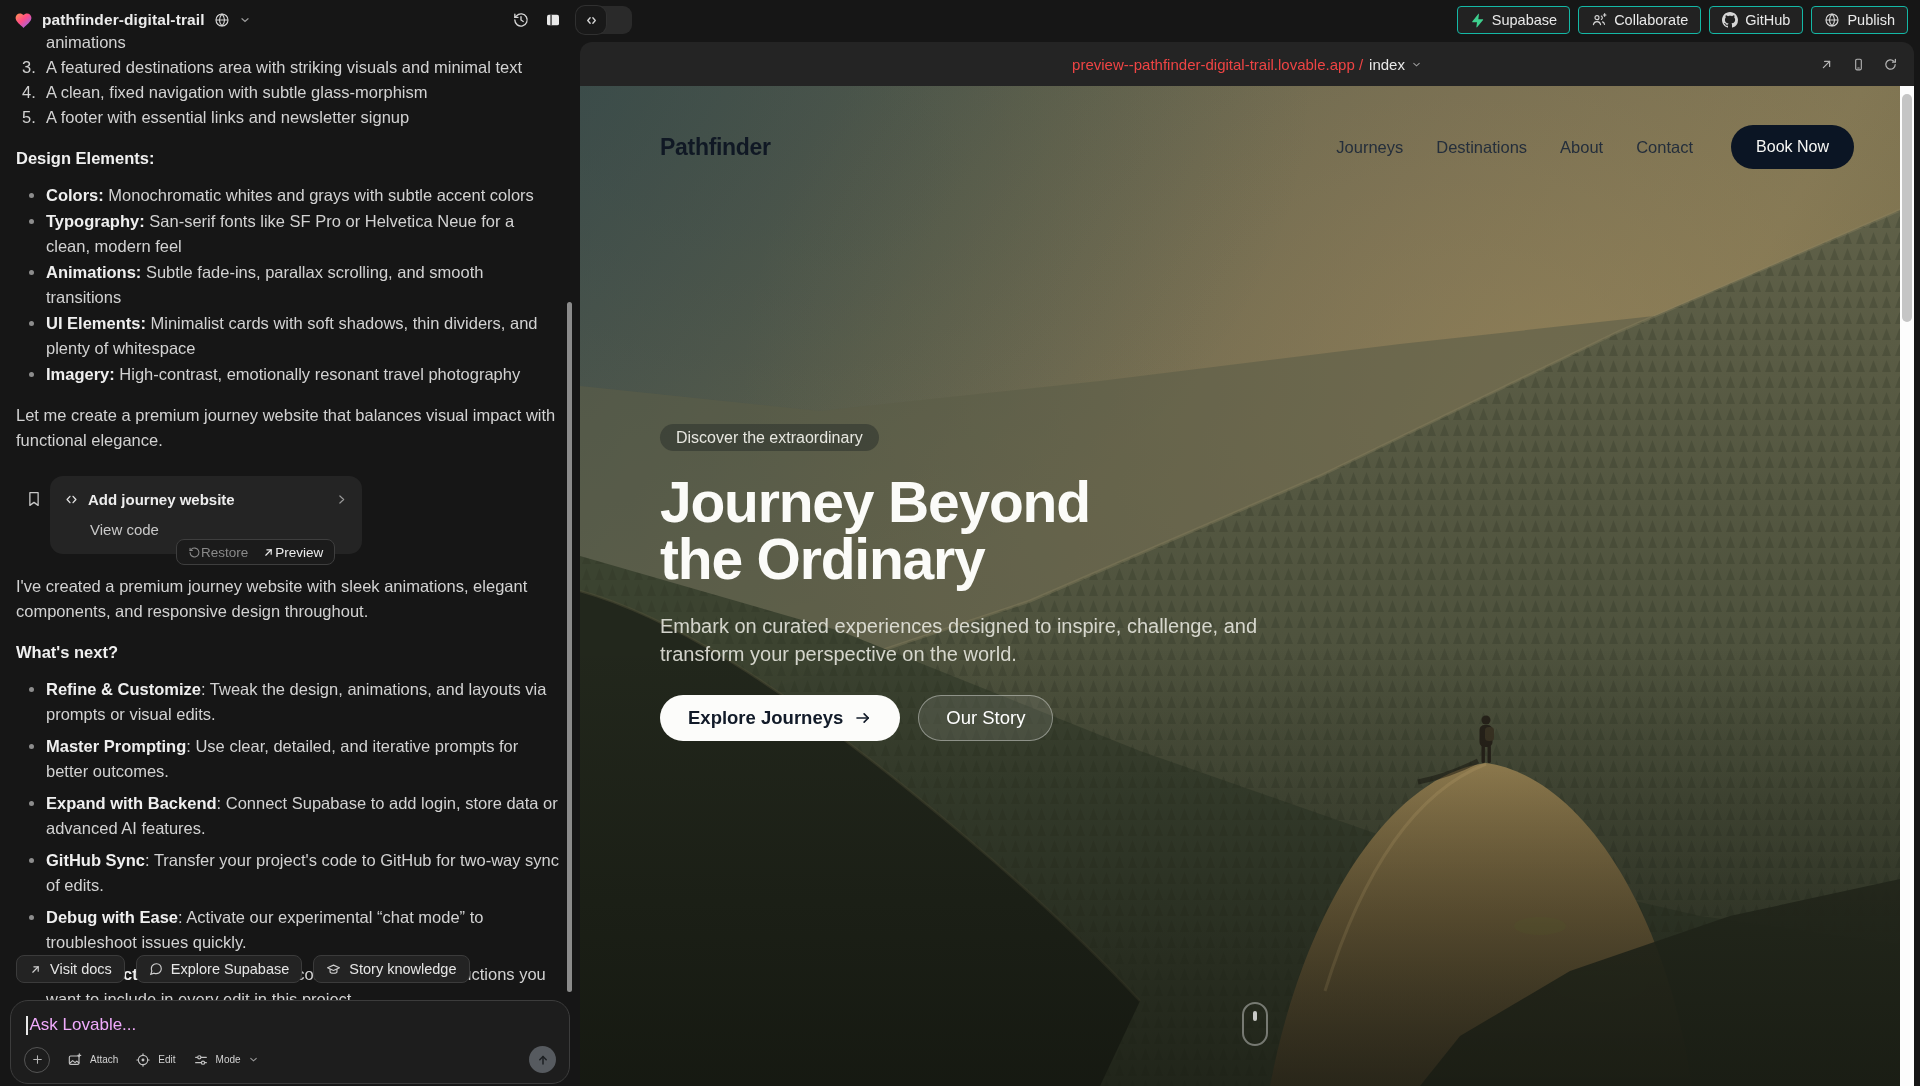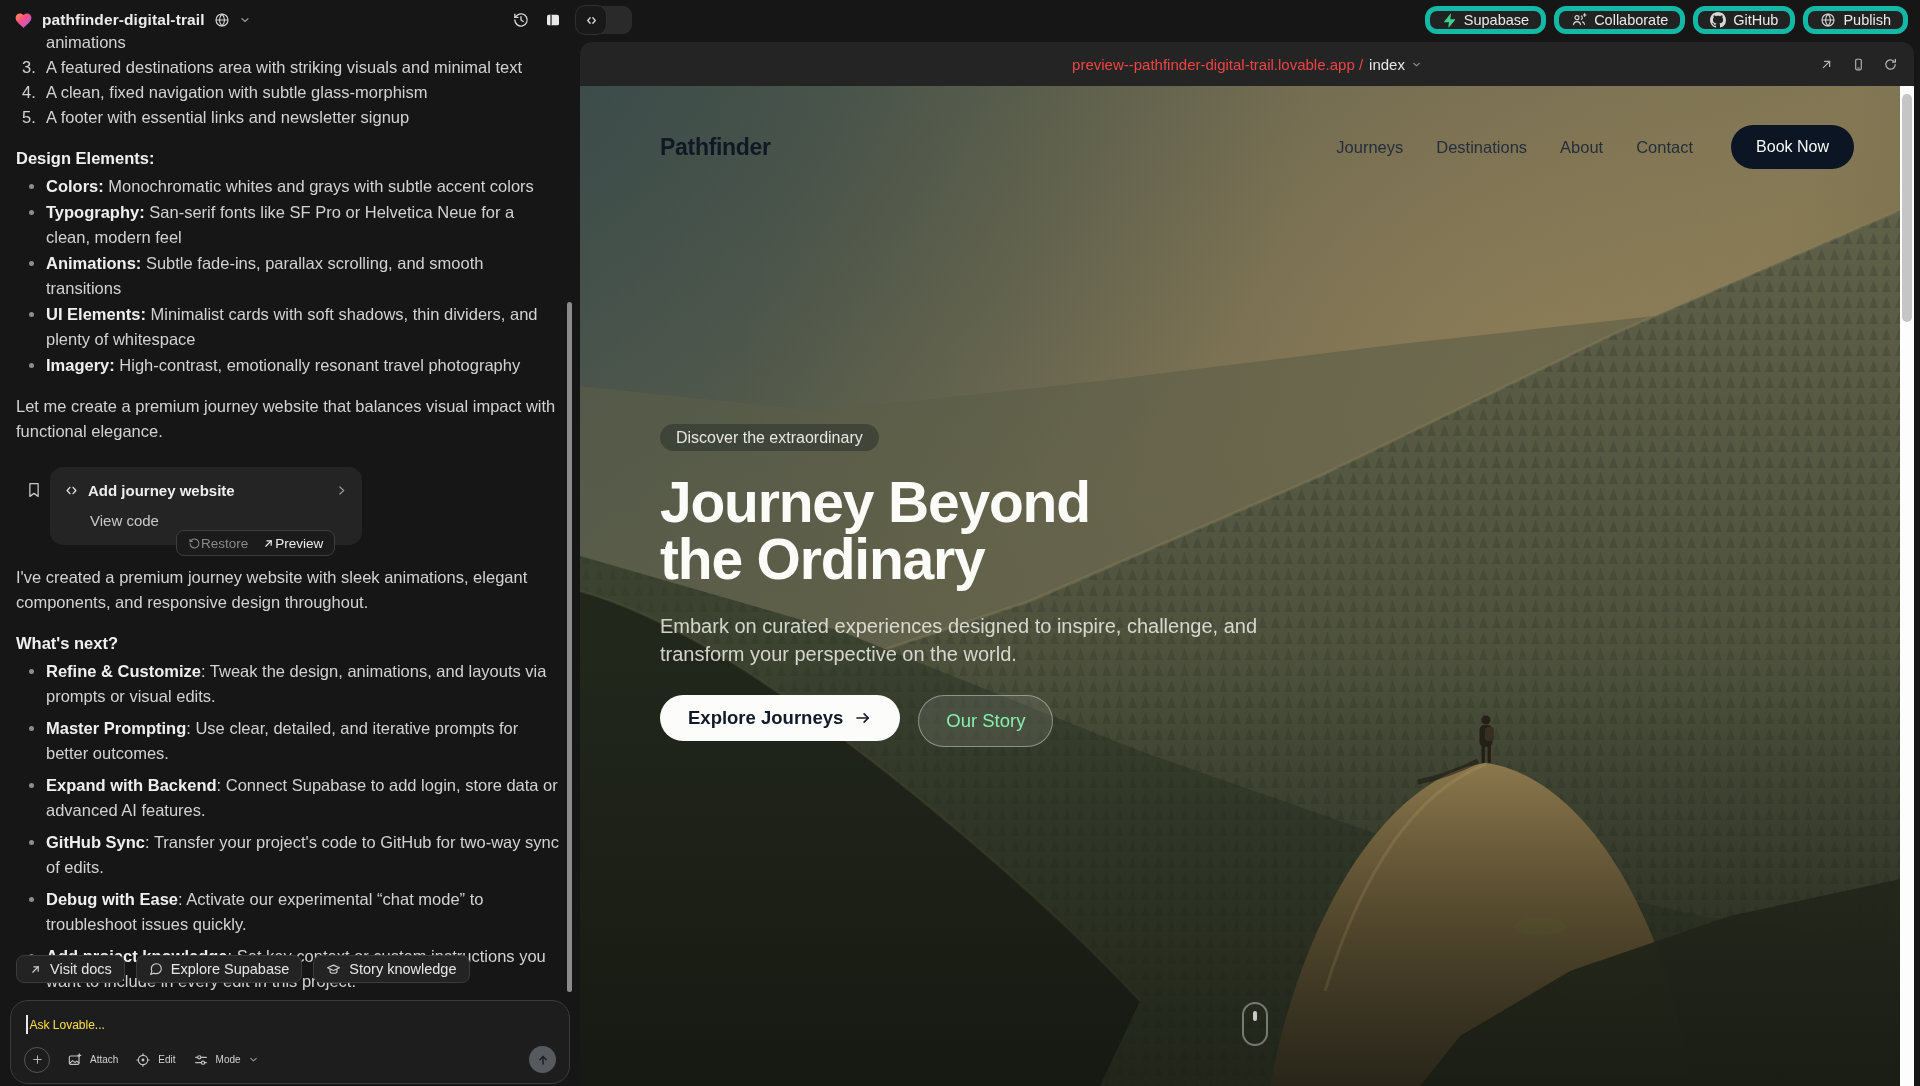--- a/index.html
+++ b/index.html
@@ -10,31 +10,31 @@
   
   .topbar { position:absolute; left:0; top:0; width:1920px; height:40px; }
   .tb-left { position:absolute; left:14px; top:0; height:40px; display:flex; align-items:center; gap:9px; }
   .project-name { font-size:15.5px; font-weight:700; color:#ececec; letter-spacing:.1px; }
   .tb-ic { color:#d6d6d6; display:flex; align-items:center; }
   .tb-ic.dim { color:#9a9a9a; }
   .tb-center { position:absolute; left:512px; top:0; height:40px; display:flex; align-items:center; gap:14px; color:#cfcfcf; }
   .toggle-pill { width:56px; height:28px; background:#2a2a2a; border-radius:9px; display:flex; align-items:center; }
   .toggle-seg { width:30px; height:28px; background:#191919; border-radius:9px; display:flex; align-items:center; justify-content:center; color:#d8d8d8; box-shadow:0 0 0 1px #303030; }
   .tb-right { position:absolute; right:12px; top:6px; display:flex; gap:8px; }
-  .tb-btn { height:28px; padding:0 12px; background:#222222; border:5px solid #14b8a6; border-radius:12px; display:flex; align-items:center; gap:7px; font-size:14.5px; color:#e9e9e9; font-weight:500; cursor:pointer; }
+  .tb-btn { height:28px; padding:0 12px; background:#222222; border:1px solid #14b8a6; border-radius:4px; display:flex; align-items:center; gap:7px; font-size:14.5px; color:#e9e9e9; font-weight:500; cursor:pointer; }
 
   
   .chat { position:absolute; left:0; top:34px; width:576px; bottom:0; overflow:hidden; }
   .messages { position:absolute; left:16px; top:-4px; width:544px; font-size:16.5px; line-height:25px; color:#d2d2d2; }
   .clipped { padding-left:30px; }
   .num-list { list-style:none; }
   .num-list li { display:flex; }
   .num-list .num { width:30px; color:#d2d2d2; flex:none; padding-left:6px; }
   .msg-h { font-weight:700; color:#f0f0f0; margin-top:16px; }
-  .bullets { list-style:none; margin-top:3px; }
+  .bullets { list-style:none; margin-top:12px; }
   .bullets li { position:relative; padding-left:30px; margin-bottom:1px; }
   .bullets li::before { content:""; position:absolute; left:13px; top:10px; width:5px; height:5px; border-radius:50%; background:#8d8d8d; }
   .bullets b { color:#efefef; font-weight:700; }
   .para { margin-top:16px; }
   .edit-card-wrap { position:relative; height:100px; margin-top:21px; }
   .bookmark { position:absolute; left:9px; top:16px; color:#c9c9c9; }
   .edit-card { position:absolute; left:34px; top:2px; width:312px; height:78px; background:#242424; border-radius:13px; padding:11px 14px 0 14px; }
   .ec-row1 { display:flex; align-items:center; gap:9px; }
   .ec-title { font-size:15px; font-weight:700; color:#ededed; flex:1; }
   .ec-link { font-size:15px; color:#c9c9c9; margin:5px 0 0 26px; }
@@ -42,21 +42,21 @@
   .rp-item { display:flex; align-items:center; font-size:13.5px; }
   .rp-restore { color:#8a8a8a; }
   .rp-preview { color:#ececec; font-weight:400; }
   .next-list li { margin-bottom:7px; }
   .quick-row { position:absolute; left:16px; top:921px; display:flex; gap:11px; }
   .pill-btn { height:28px; padding:0 12px; background:#232323; border:1px solid #3b3b3b; border-radius:8px; display:flex; align-items:center; gap:8px; font-size:14.5px; color:#e6e6e6; font-weight:500; cursor:pointer; }
   .pill-btn .ic { color:#cfcfcf; display:flex; }
   .composer { position:absolute; left:10px; top:966px; width:560px; height:84px; background:#1d1d1d; border:1px solid #3c3c3c; border-radius:18px; }
   .composer-input { display:flex; align-items:center; padding:14px 16px 0 15px; }
   .caret { width:1.5px; height:19px; background:#e8e8e8; margin-right:2px; }
-  .placeholder { font-size:12px; color:#fde047; }
+  .placeholder { font-size:17px; color:#f0abfc; }
   .composer-row { position:absolute; left:13px; right:13px; bottom:10px; display:flex; align-items:center; gap:17px; }
   .c-act { display:flex; align-items:center; gap:7px; font-size:10px; color:#d2d2d2; cursor:pointer; }
   .c-act .ic { color:#c2c2c2; display:flex; }
   .plus-btn { width:26px; height:26px; border:1px solid #555; border-radius:50%; display:flex; align-items:center; justify-content:center; color:#b5b5b5; cursor:pointer; }
   .send-btn { margin-left:auto; width:27px; height:27px; border-radius:50%; background:#565a5f; display:flex; align-items:center; justify-content:center; color:#1d2023; cursor:pointer; }
   .chat-scrollbar { position:absolute; right:4px; top:268px; width:5px; height:690px; background:#a0a0a0; border-radius:3px; opacity:.85; }
 
   
   .preview-card { position:absolute; left:580px; top:42px; width:1334px; bottom:0; background:#242424; border-radius:12px 12px 0 0; overflow:hidden; }
   .preview-header { position:relative; height:44px; display:flex; align-items:center; justify-content:center; gap:6px; }
@@ -73,21 +73,21 @@
   .site-logo { font-size:23px; font-weight:700; color:#101824; letter-spacing:-.3px; }
   .site-menu { margin-left:auto; display:flex; gap:33px; list-style:none; }
   .site-menu li { font-size:16.5px; color:#242e3b; cursor:pointer; }
   .book-now { margin-left:38px; height:44px; padding:0 25px; background:#0b1524; color:#f7f7f5; border-radius:999px; display:flex; align-items:center; font-size:16px; font-weight:500; cursor:pointer; }
   .hero { position:absolute; left:80px; top:338px; width:640px; }
   .hero-badge { display:inline-flex; align-items:center; height:27px; padding:0 16px; background:rgba(44,49,44,.55); border-radius:999px; font-size:16px; color:#e7e7e0; margin-bottom:23px; }
   .hero h1 { font-size:57px; line-height:57px; font-weight:700; color:#fbfbf8; letter-spacing:-1.2px; margin-bottom:24px; }
   .hero p { font-size:20px; line-height:28px; color:rgba(233,233,225,.88); max-width:630px; margin-bottom:25px; }
   .hero-btns { display:flex; gap:18px; margin-top:27px; }
   .btn-primary { height:46px; padding:0 28px; background:#fcfcfa; color:#111a28; border-radius:999px; display:flex; align-items:center; gap:11px; font-size:18.5px; font-weight:700; cursor:pointer; }
-  .btn-secondary { height:52px; padding:0 27px; background:rgba(125,130,120,.28); border:1px solid rgba(255,255,255,.38); color:#86efac; border-radius:999px; display:flex; align-items:center; font-size:18.5px; cursor:pointer; }
+  .btn-secondary { height:46px; padding:0 27px; background:rgba(125,130,120,.28); border:1px solid rgba(255,255,255,.38); color:#ffffff; border-radius:999px; display:flex; align-items:center; font-size:18.5px; cursor:pointer; }
   .mouse-ind { position:absolute; left:662px; top:916px; width:26px; height:44px; border:2px solid rgba(255,255,255,.38); border-radius:14px; }
   .mouse-ind::after { content:""; position:absolute; left:50%; top:7px; transform:translateX(-50%); width:4px; height:10px; border-radius:3px; background:rgba(255,255,255,.75); }
   .site-scrollbar { position:absolute; right:0; top:0; bottom:0; width:14px; background:#fdfdfd; }
   .site-thumb { position:absolute; left:2px; top:8px; width:10px; height:228px; background:#c5c5c5; border-radius:5px; }
 </style>
 </head>
 <body>
 
 <header class="topbar">
   <div class="tb-left">

